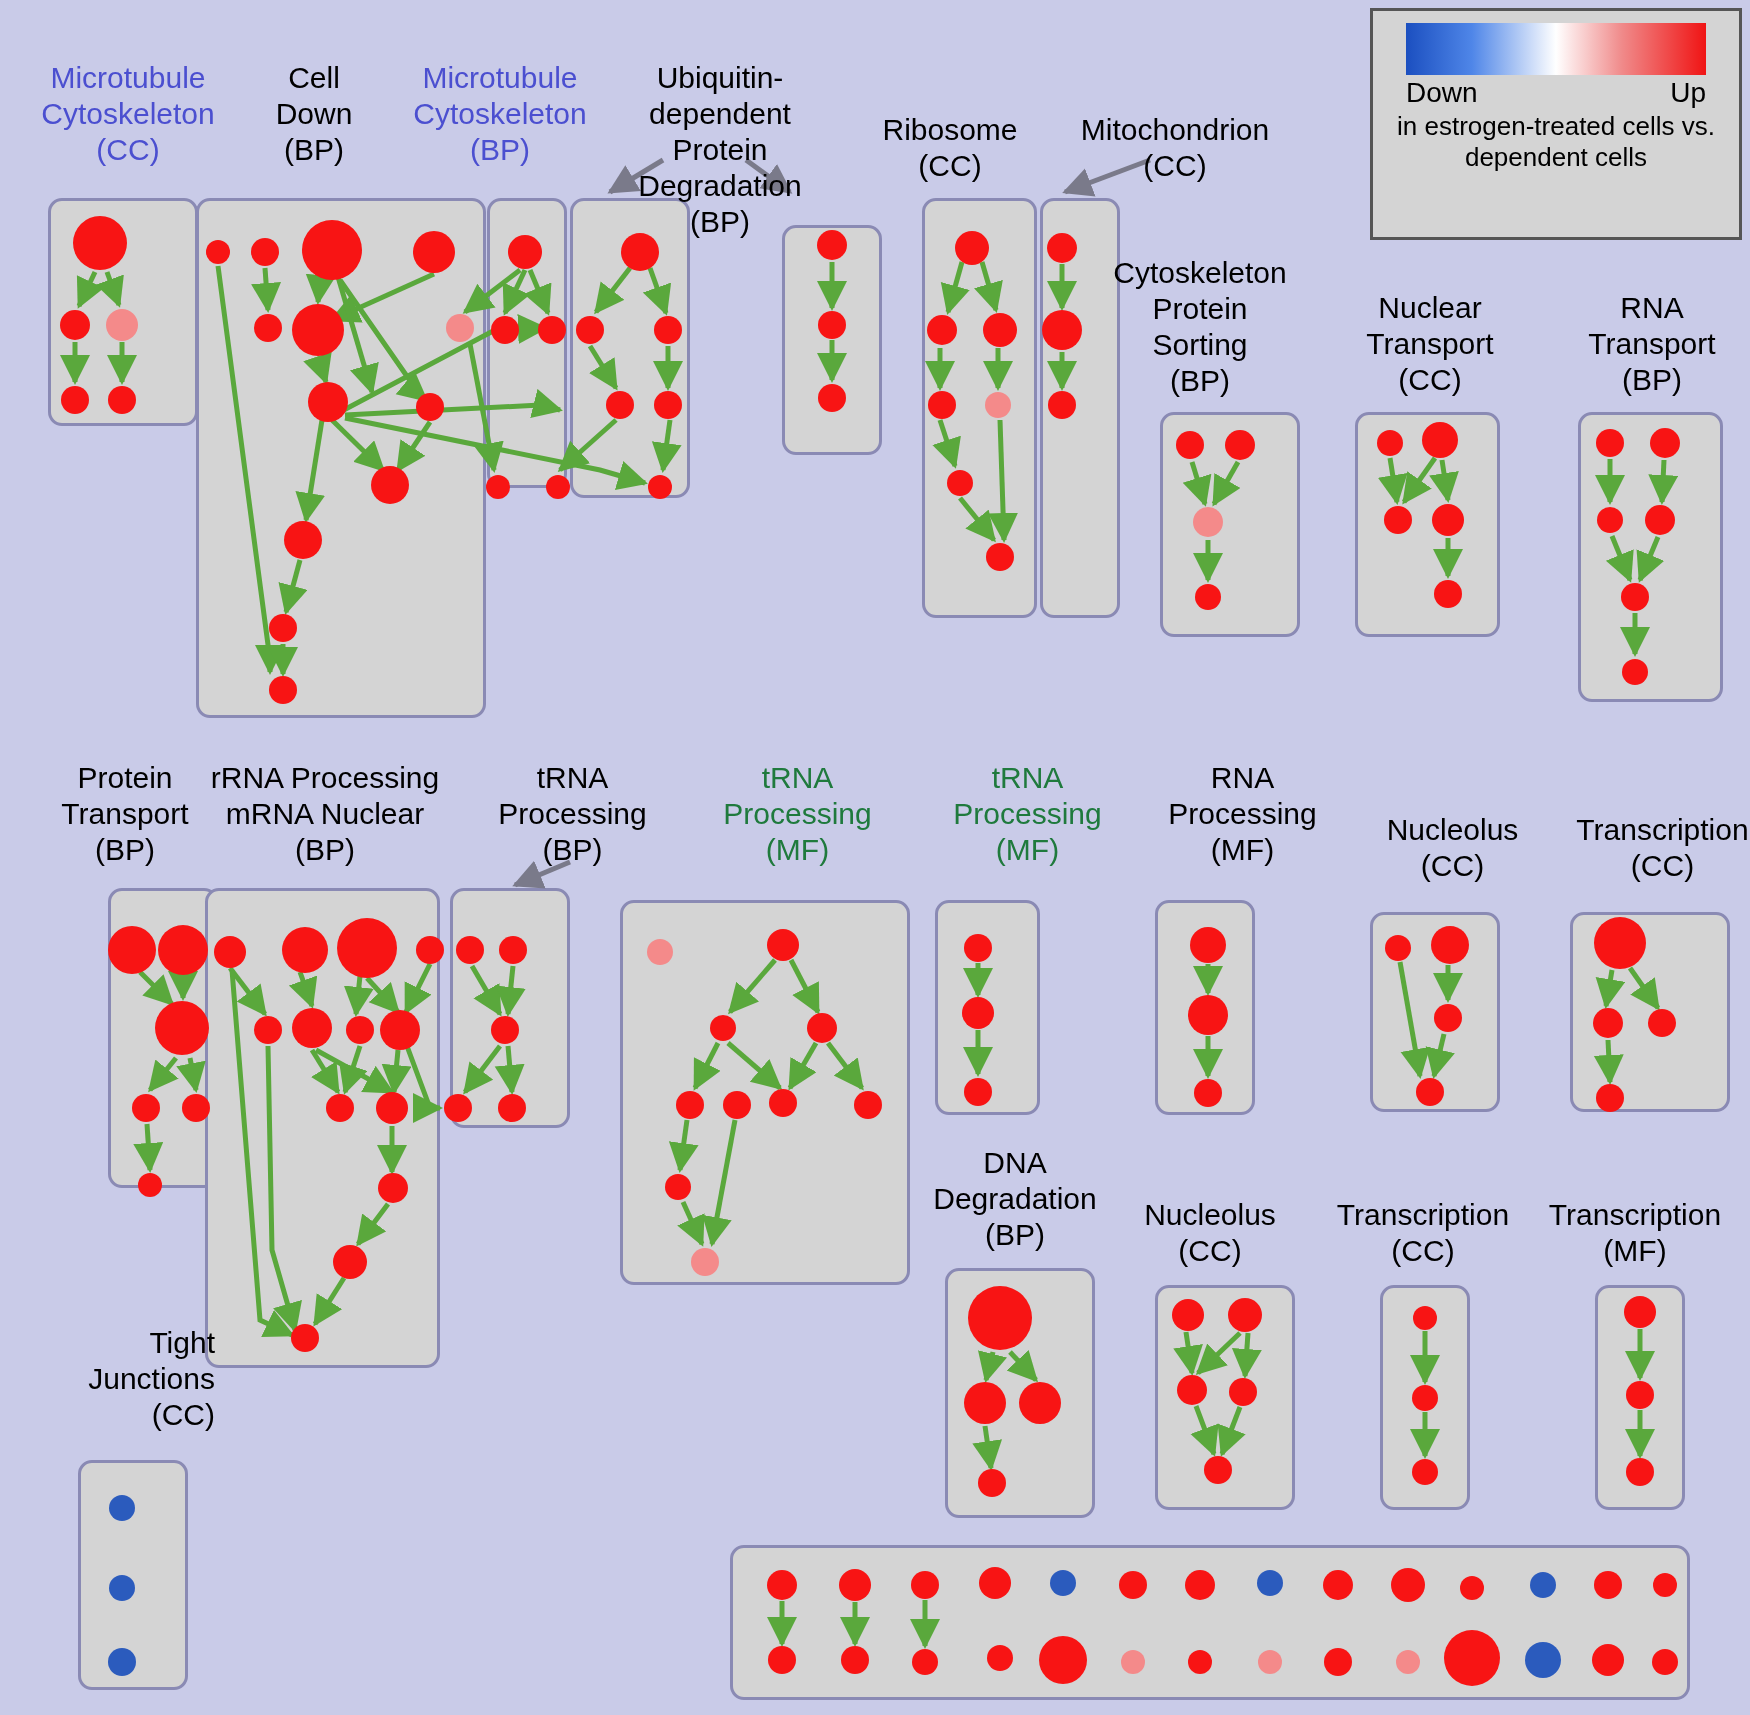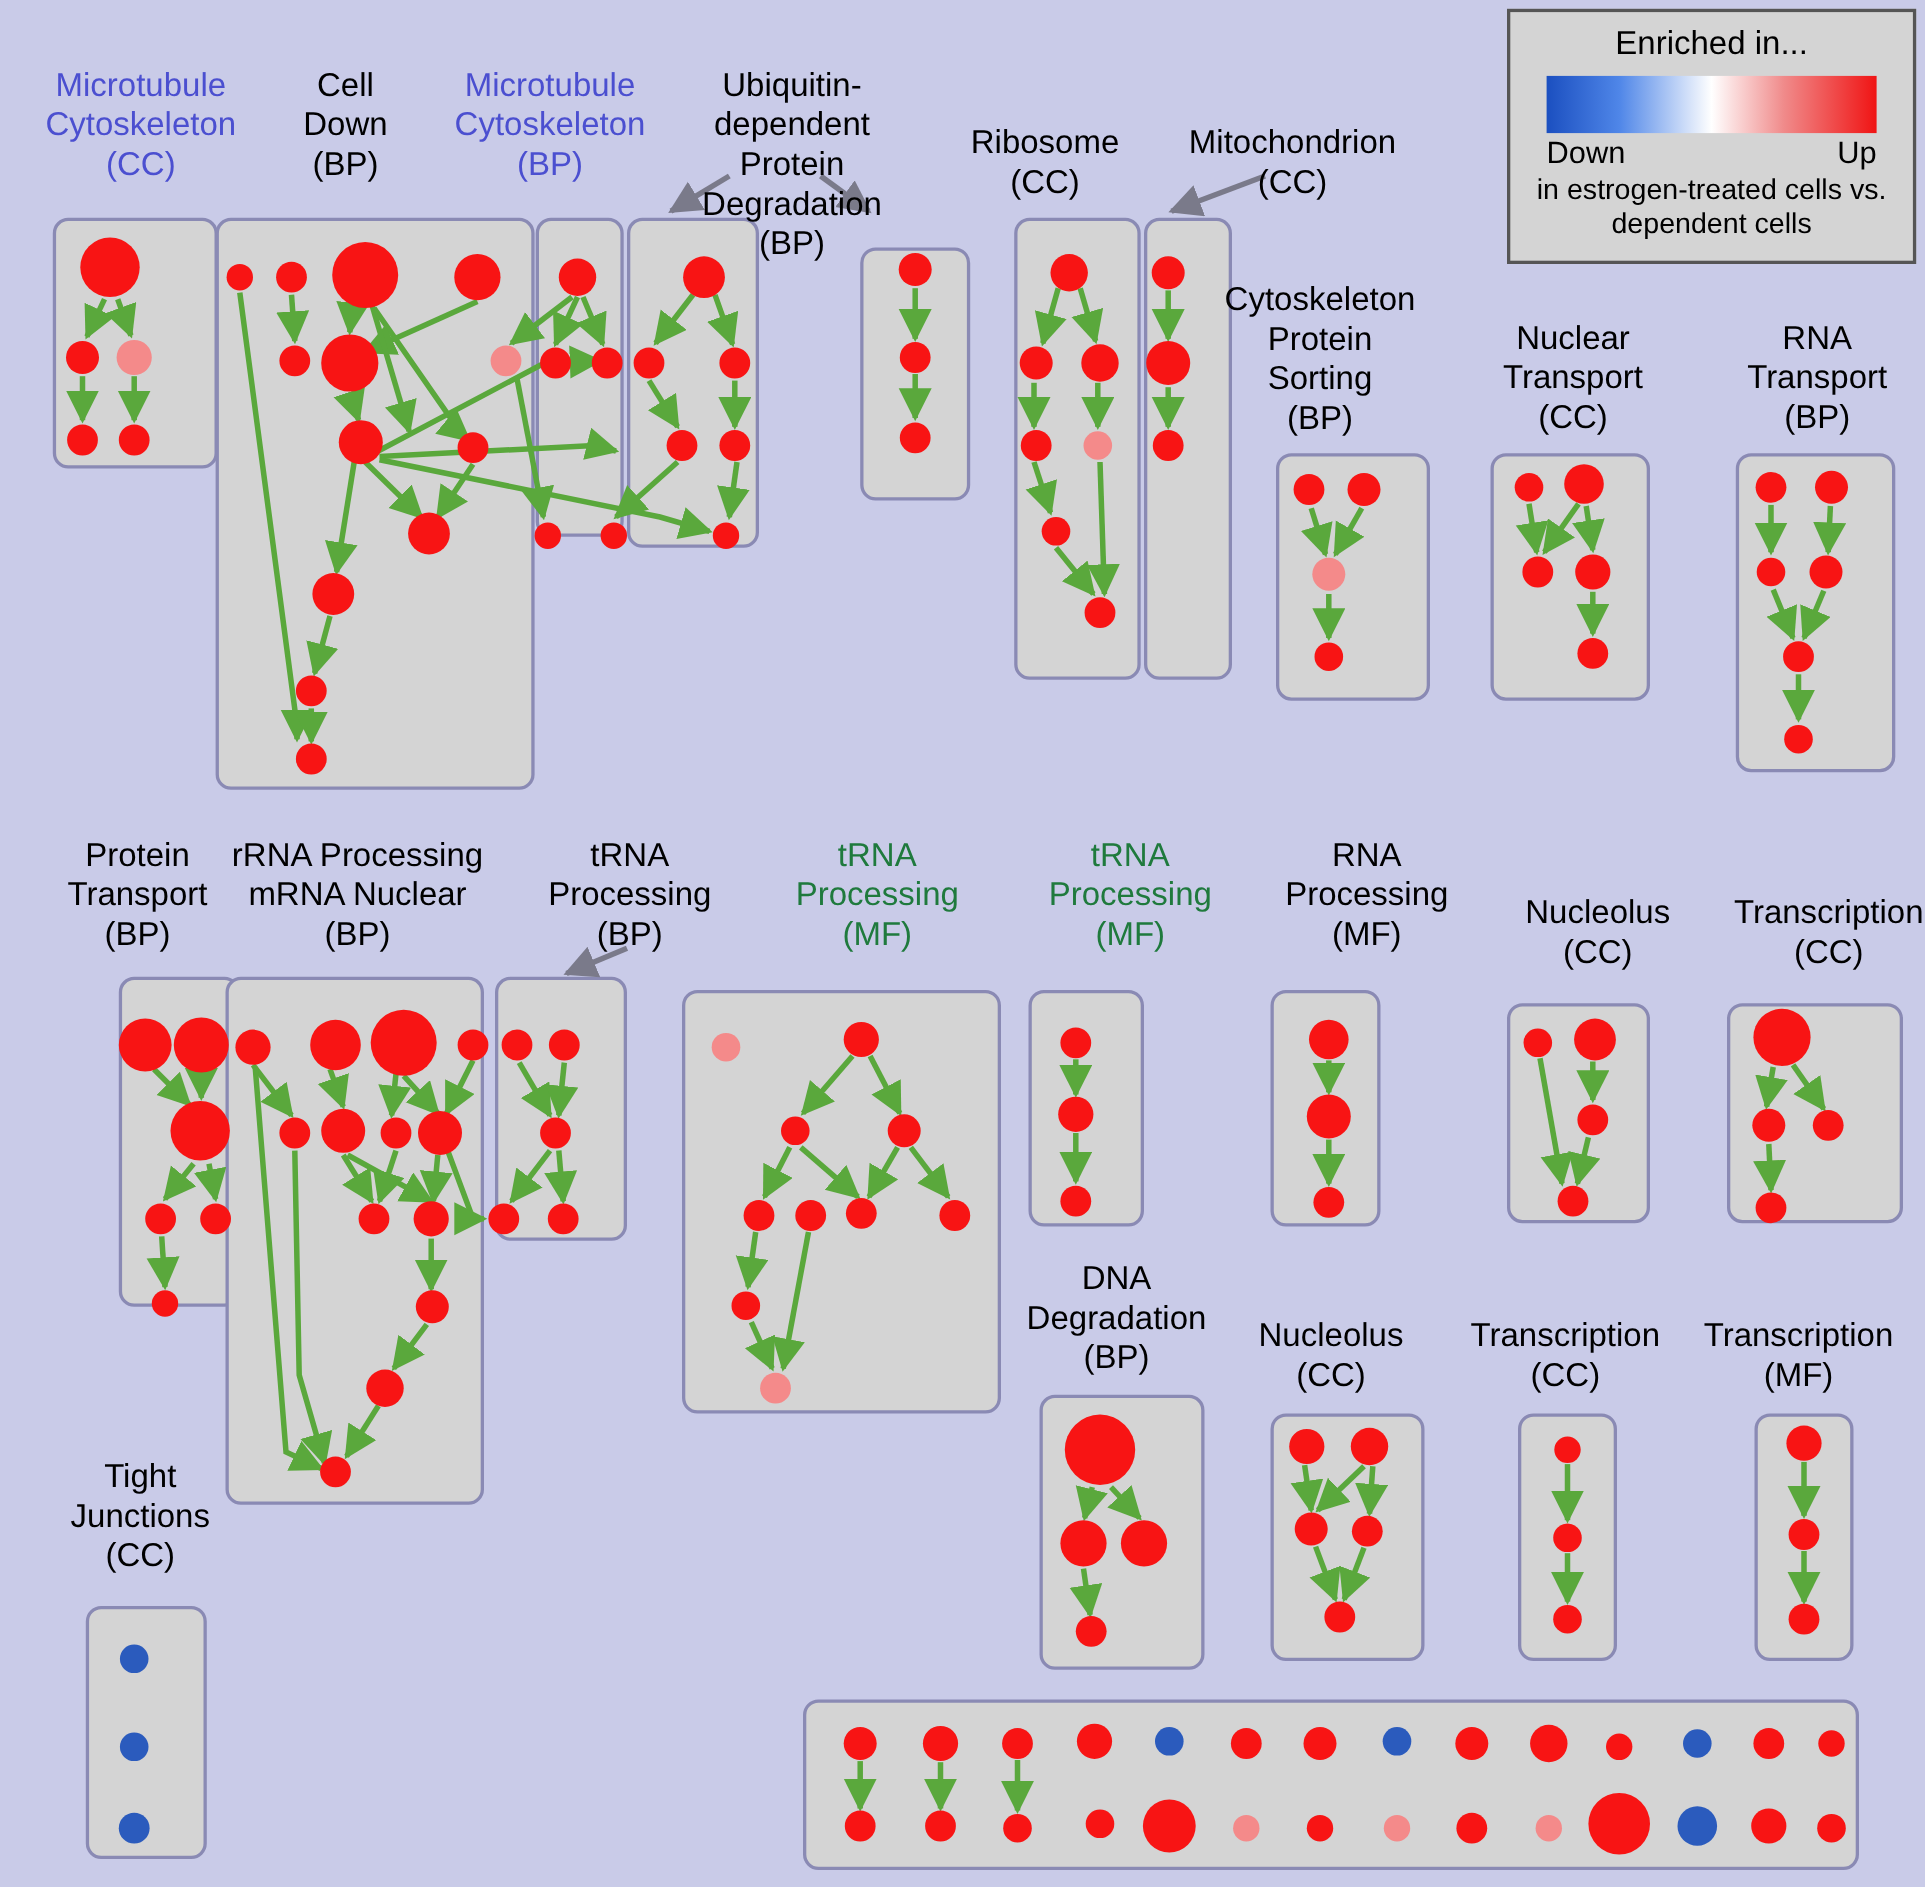--- a/index.html
+++ b/index.html
@@ -465,28 +465,27 @@
 (CC)</div>
       <div class="label" style="left: 915px; top: 1145px; width: 200px;">DNA
 Degradation
 (BP)</div>
       <div class="label" style="left: 1105px; top: 1197px; width: 210px;">Nucleolus
 (CC)</div>
       <div class="label" style="left: 1318px; top: 1197px; width: 210px;">Transcription
 (CC)</div>
       <div class="label" style="left: 1530px; top: 1197px; width: 210px;">Transcription
 (MF)</div>
-      <div class="label" style="left: 40px; top: 1325px; width: 175px;">Tight
+      <div class="label" style="left: 40px; top: 1325px; width: 175px; text-align: right;">Tight
 Junctions
 (CC)</div>
     </div>
 
 
   <div class="legend">
-    <div class="legend-title">Enriched in...</div>
     <div class="legend-bar"></div>
     <div class="legend-ends">
       <span>Down</span>
       <span>Up</span>
     </div>
     <div class="legend-sub">in estrogen-treated cells
 vs. dependent cells</div>
   </div>
 
 </div>

